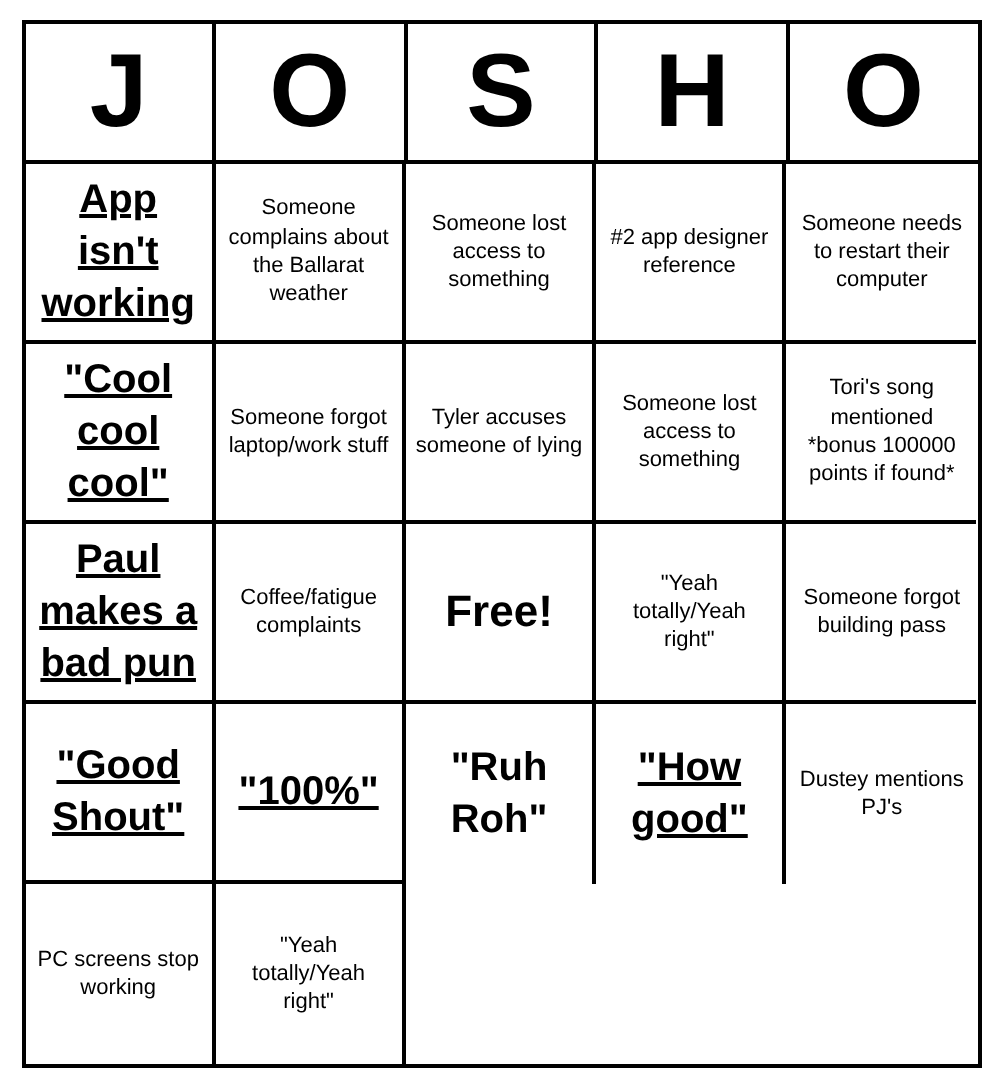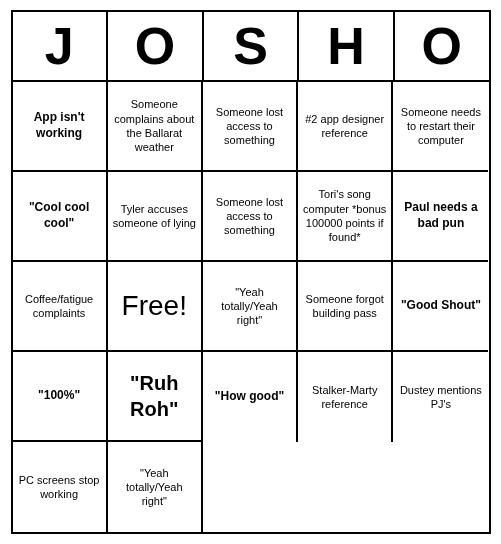--- a/index.html
+++ b/index.html
@@ -51,30 +51,31 @@
       border-right: none;
     }
     .bingo-grid .bingo-cell:nth-last-child(-n+5) {
       border-bottom: none;
     }
     .cell-text {
       font-size: 11px;
       line-height: 1.3;
     }
     .cell-text.large {
-      font-size: 12px;
+      font-size: 20px;
       font-weight: bold;
+      text-decoration: underline;
     }
     .cell-text.xlarge {
       font-size: 20px;
       font-weight: bold;
     }
     .free-cell {
-      font-size: 28px;
-      font-weight: normal;
+      font-size: 22px;
+      font-weight: bold;
     }
   </style>
 </head>
 <body>
 
 <div class="bingo-card">
   <div class="bingo-title">
   <div class="title-cell">J</div>
       <div class="title-cell">O</div>
       <div class="title-cell">S</div>
@@ -94,30 +95,33 @@
       <div class="bingo-cell">
         <span class="cell-text">#2 app designer reference</span>
       </div>
       <div class="bingo-cell">
         <span class="cell-text">Someone needs to restart their computer</span>
       </div>
       <div class="bingo-cell">
         <span class="cell-text large">"Cool cool cool"</span>
       </div>
       <div class="bingo-cell">
+        <span class="cell-text">Someone forgot laptop/work stuff</span>
+      </div>
+      <div class="bingo-cell">
         <span class="cell-text">Tyler accuses someone of lying</span>
       </div>
       <div class="bingo-cell">
         <span class="cell-text">Someone lost access to something</span>
       </div>
       <div class="bingo-cell">
-        <span class="cell-text">Tori's song computer *bonus 100000 points if found*</span>
+        <span class="cell-text">Tori's song mentioned *bonus 100000 points if found*</span>
       </div>
       <div class="bingo-cell">
-        <span class="cell-text large">Paul needs a bad pun</span>
+        <span class="cell-text large">Paul makes a bad pun</span>
       </div>
       <div class="bingo-cell">
         <span class="cell-text">Coffee/fatigue complaints</span>
       </div>
       <div class="bingo-cell">
         <span class="free-cell">Free!</span>
       </div>
       <div class="bingo-cell">
         <span class="cell-text">"Yeah totally/Yeah right"</span>
       </div>
@@ -130,23 +134,20 @@
       <div class="bingo-cell">
         <span class="cell-text large">"100%"</span>
       </div>
       <div class="bingo-cell">
         <span class="cell-text xlarge">"Ruh Roh"</span>
       </div>
       <div class="bingo-cell">
         <span class="cell-text large">"How good"</span>
       </div>
       <div class="bingo-cell">
-        <span class="cell-text">Stalker-Marty reference</span>
-      </div>
-      <div class="bingo-cell">
         <span class="cell-text">Dustey mentions PJ's</span>
       </div>
       <div class="bingo-cell">
         <span class="cell-text">PC screens stop working</span>
       </div>
       <div class="bingo-cell">
         <span class="cell-text">"Yeah totally/Yeah right"</span>
       </div>
     </div>
 </div>

